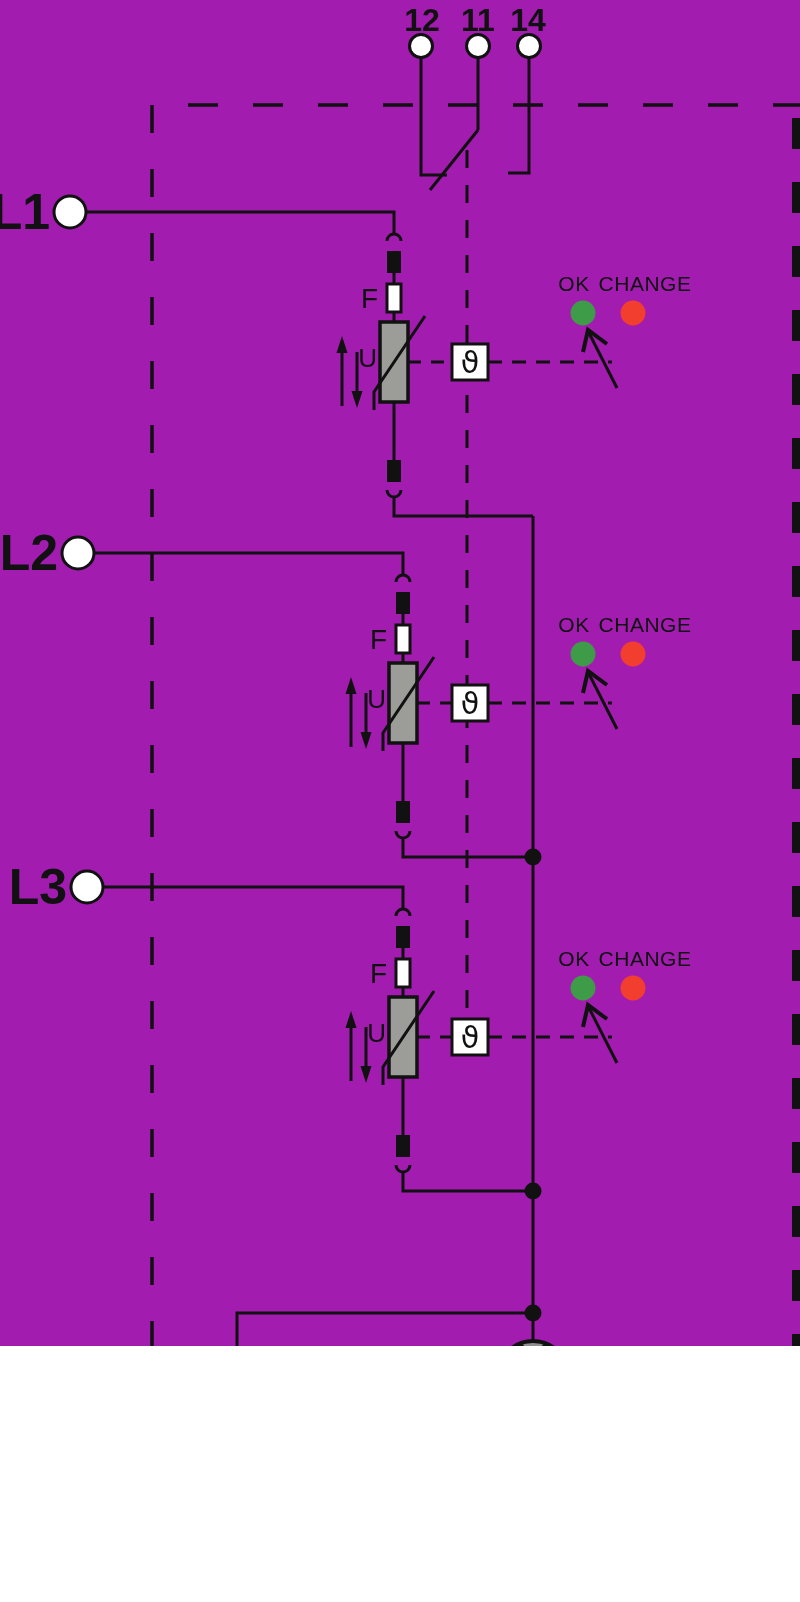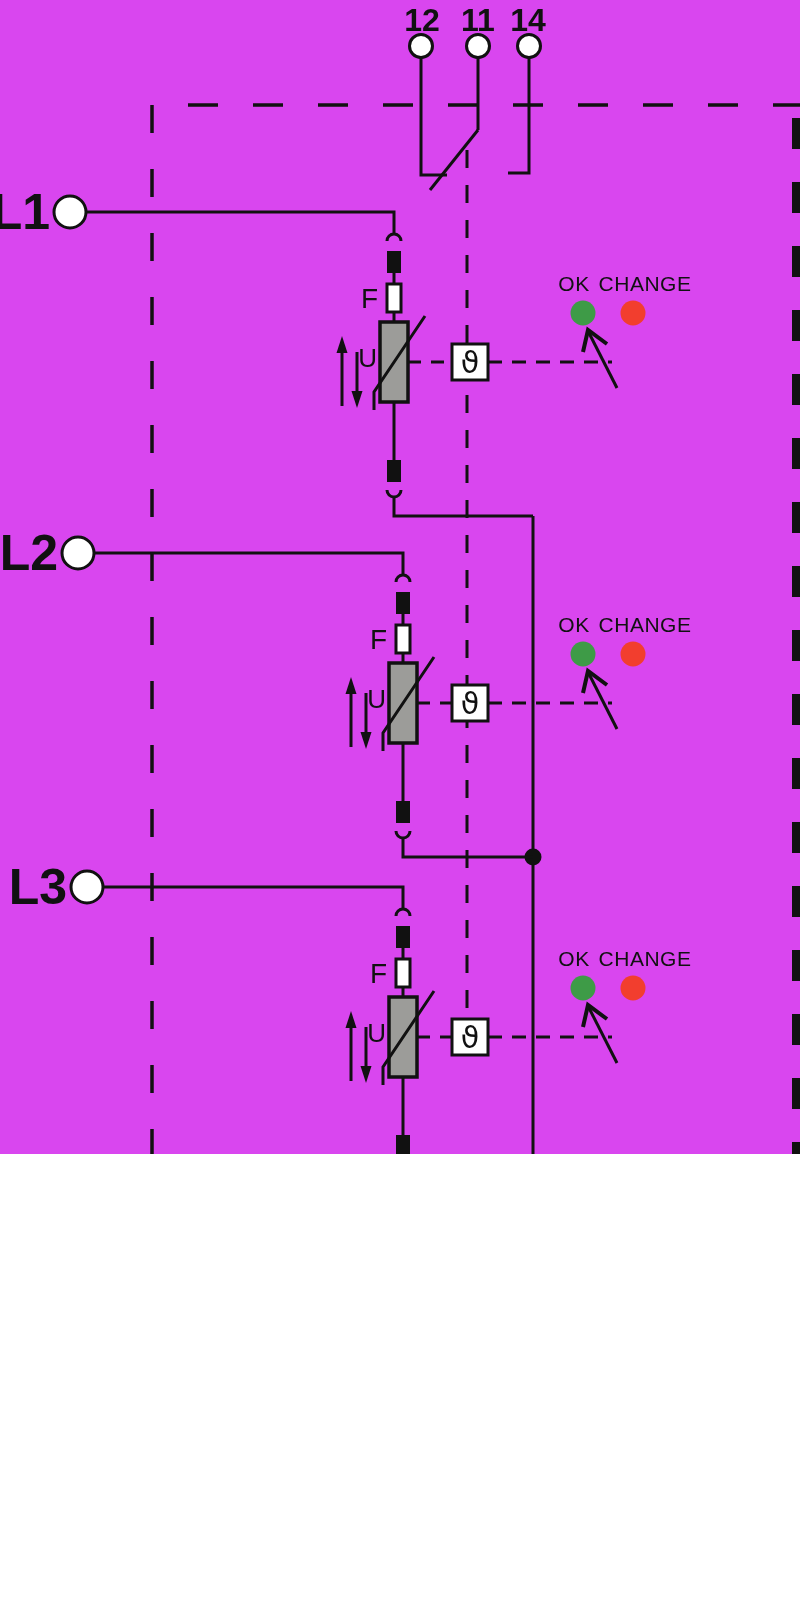--- a/index.html
+++ b/index.html
@@ -1,16 +1,16 @@
 <!DOCTYPE html>
 <html><head>
 <meta charset="utf-8">
 <style>
   html,body{margin:0;padding:0;background:#ffffff;}
-  .canvas{position:relative;width:800px;height:1154px;background:#d946ef;overflow:hidden;}
+  .canvas{position:relative;width:800px;height:1346px;background:#a21caf;overflow:hidden;}
   svg{display:block;}
   .wire{stroke:#111;stroke-width:3;fill:none;}
   .dash-border{stroke:#111;stroke-width:3.5;fill:none;}
   .dash-mech{stroke:#111;stroke-width:3;fill:none;}
   .term{fill:#fff;stroke:#111;stroke-width:3;}
   .blackblock{fill:#111;stroke:none;}
   .fusebox{fill:#fff;stroke:#111;stroke-width:3;}
   .thetabox{fill:#fff;stroke:#111;stroke-width:3;}
   .lbl-big{font-family:"Liberation Sans",sans-serif;font-size:50px;font-weight:600;fill:#111;}
   .lbl-n{font-family:"Liberation Sans",sans-serif;font-size:46px;font-weight:600;fill:#111;}

